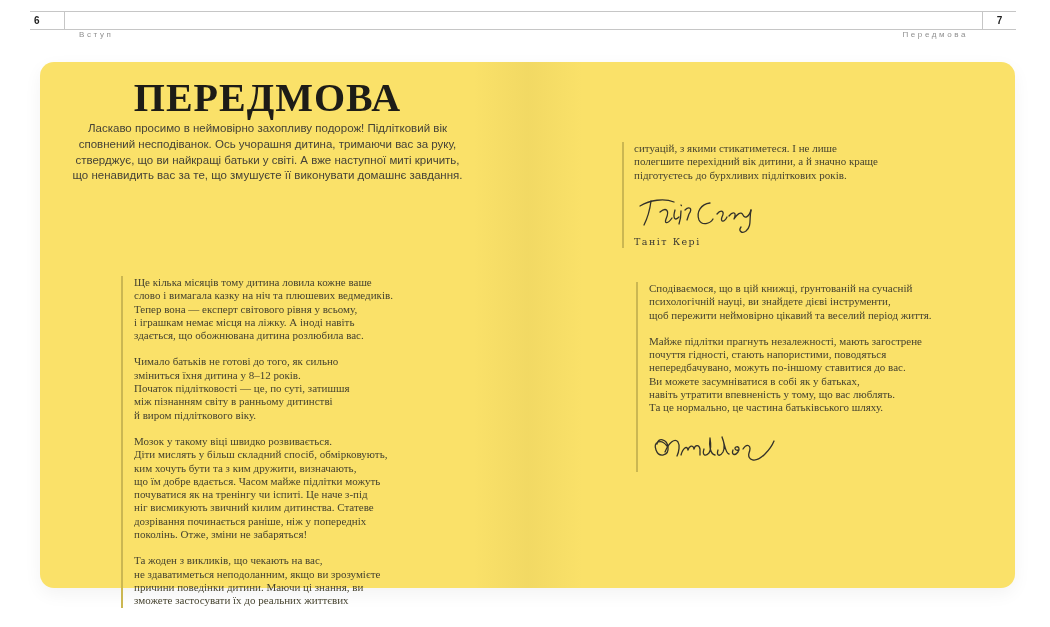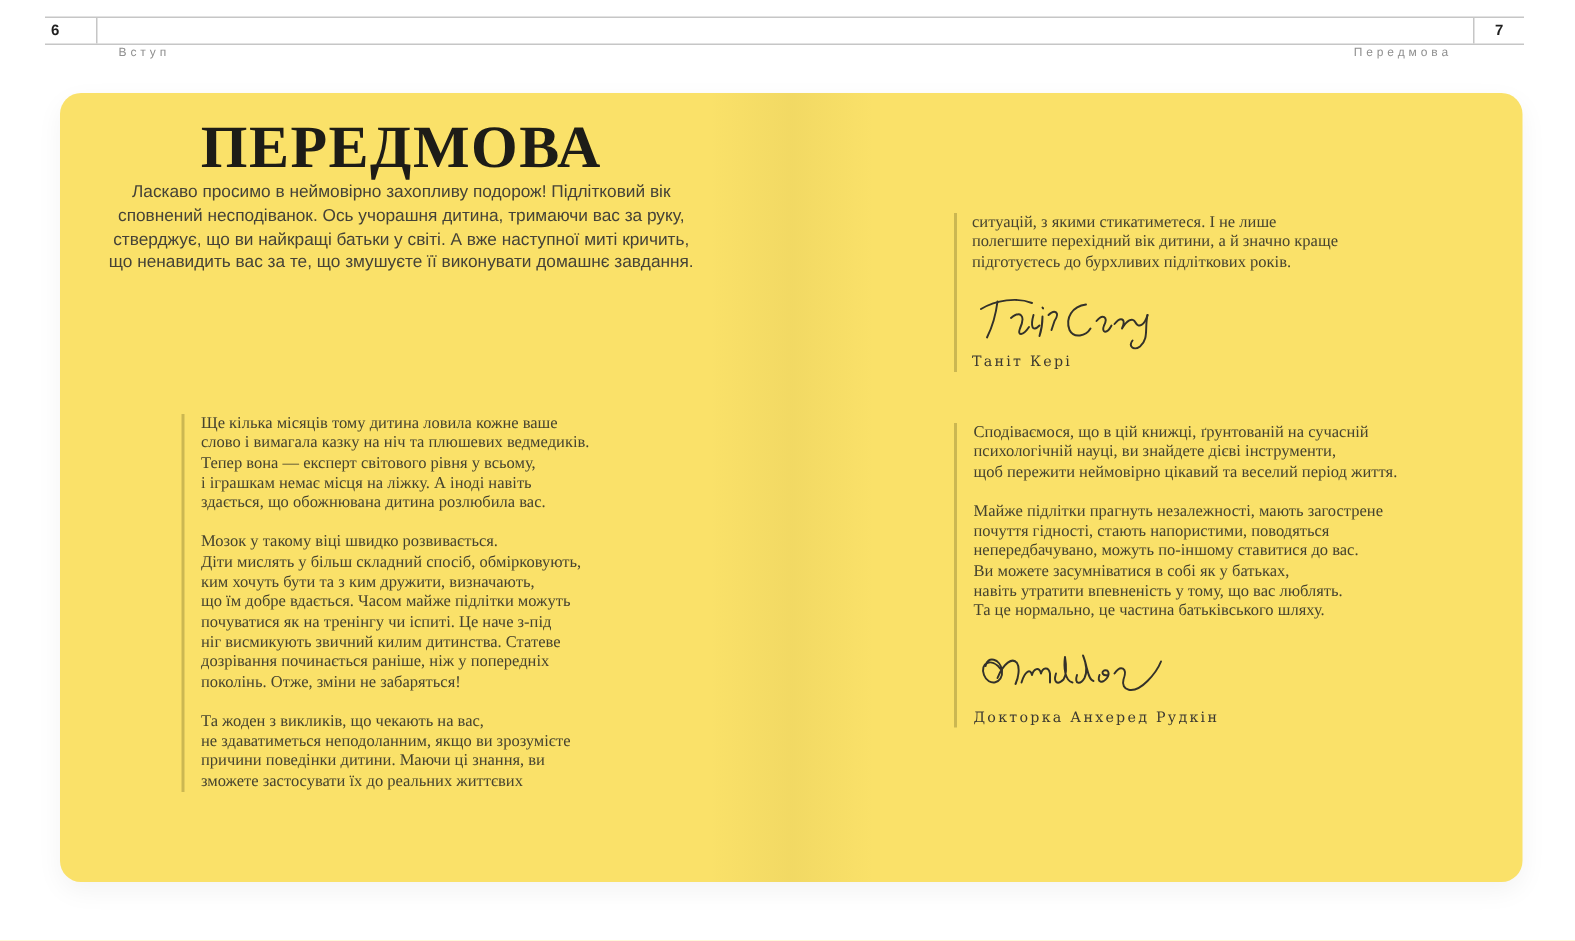--- a/index.html
+++ b/index.html
@@ -47,21 +47,21 @@
   }
   .body-col {
     font-family:"Liberation Serif", serif; font-size:11px; line-height:13.3px;
     color:#46432f; border-left:2px solid #cbb752; padding-left:11px;
   }
   .body-col p { white-space:pre-line; margin-bottom:13px; }
   .body-col p:last-child { margin-bottom:0; }
   .left-body { position:absolute; left:81px; top:166px; width:330px;margin-top:48px; }
 
   
-  .right-block-a { position:absolute; left:596px; top:80px;  width:336px;padding-left:10px; }
+  .right-block-a { position:absolute; left:582px; top:80px;  width:336px;padding-left:10px; }
   .right-block-b { position:absolute; left:596px; top:220px; width:336px; }
 
   .signature { display:block; margin:7px 0 2px 2px; }
   .signature path { fill:none; stroke:#33312a; stroke-width:1.3; stroke-linecap:round; stroke-linejoin:round; }
   .sig-caption {
     font-family:"DejaVu Serif", serif; font-size:9.5px; letter-spacing:1.5px;
     color:#3b3830; white-space:pre; margin-bottom:0;
   }
   .right-block-b .sig-wrap { margin-top:10px; }
 </style>
@@ -91,20 +91,25 @@
 сповнений несподіванок. Ось учорашня дитина, тримаючи вас за руку,
 стверджує, що ви найкращі батьки у світі. А вже наступної миті кричить,
 що ненавидить вас за те, що змушуєте її виконувати домашнє завдання.</div>
 
     <div class="body-col left-body">
       <p>Ще кілька місяців тому дитина ловила кожне ваше
 слово і вимагала казку на ніч та плюшевих ведмедиків.
 Тепер вона — експерт світового рівня у всьому,
 і іграшкам немає місця на ліжку. А іноді навіть
 здається, що обожнювана дитина розлюбила вас.</p>
+      <p>Чимало батьків не готові до того, як сильно
+зміниться їхня дитина у 8–12 років.
+Початок підлітковості — це, по суті, затишшя
+між пізнанням світу в ранньому дитинстві
+й виром підліткового віку.</p>
       <p>Мозок у такому віці швидко розвивається.
 Діти мислять у більш складний спосіб, обмірковують,
 ким хочуть бути та з ким дружити, визначають,
 що їм добре вдається. Часом майже підлітки можуть
 почуватися як на тренінгу чи іспиті. Це наче з-під
 ніг висмикують звичний килим дитинства. Статеве
 дозрівання починається раніше, ніж у попередніх
 поколінь. Отже, зміни не забаряться!</p>
       <p>Та жоден з викликів, що чекають на вас,
 не здаватиметься неподоланним, якщо ви зрозумієте
@@ -145,17 +150,16 @@
       <div class="sig-wrap">
         <svg class="signature" width="130" height="42" viewBox="0 0 130 42" aria-hidden="true">
           <path d="M16,18 C10,10 2,14 5,22 C8,30 18,28 17,19 C16,11 7,9 6,16"></path>
           <path d="M14,24 C18,14 24,10 27,14 C29,17 28,24 26,28"></path>
           <path d="M30,27 C32,20 36,17 37,22 C38,18 42,16 43,21 C44,17 48,16 49,21 L49,27"></path>
           <path d="M53,21 C51,27 54,29 58,25 C60,22 60,16 59,10 C58,17 59,26 64,27"></path>
           <path d="M67,22 C65,28 69,29 72,24 C74,20 73,14 71,9 C74,16 74,25 78,26"></path>
           <path d="M82,22 C80,27 84,28 87,24 C89,21 88,18 85,19 C83,20 84,23 88,22"></path>
           <path d="M92,21 C96,15 101,17 98,25 C96,32 104,36 114,26 C118,22 121,18 123,13"></path>
         </svg>
-        <p class="sig-caption">Докторка Анхеред Рудкін</p>
       </div>
     </div>
   </div>
 </div>
 
 </body></html>

